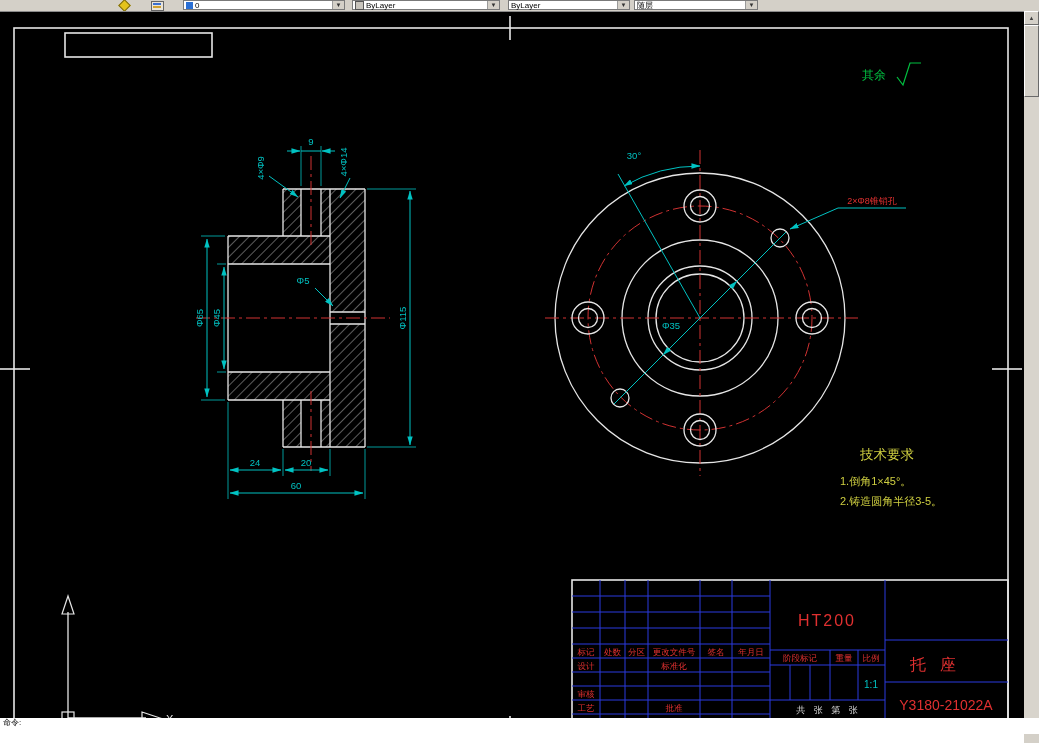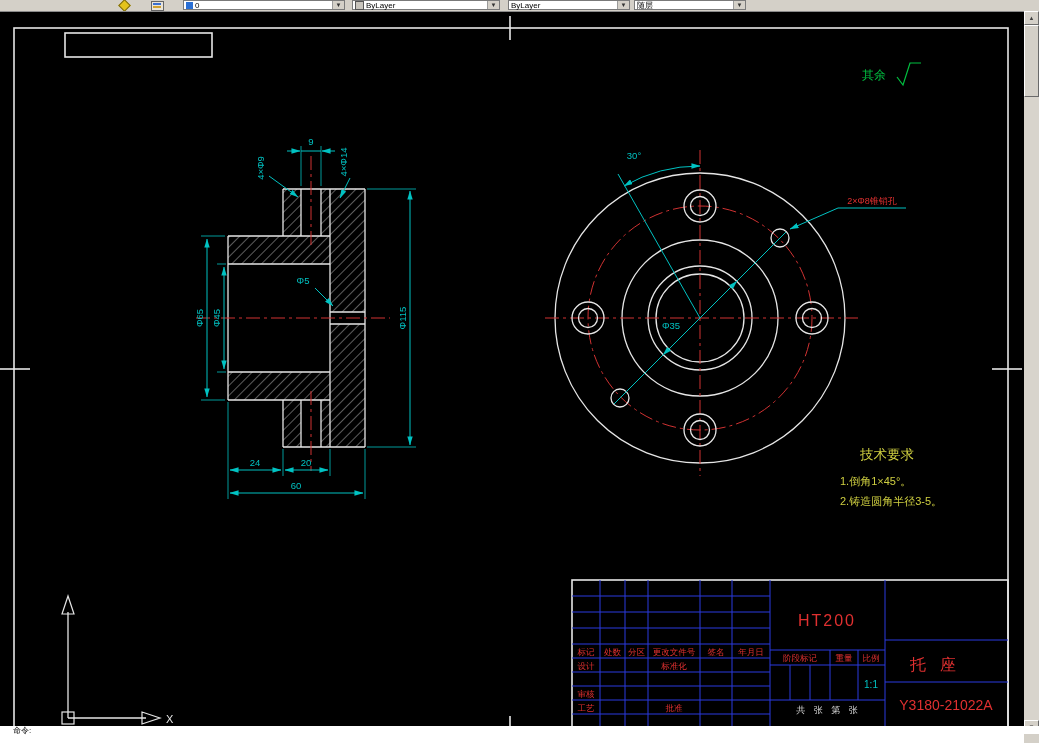--- a/index.html
+++ b/index.html
@@ -22,22 +22,22 @@
   .chip{width:7px;height:7px;background:#2a6fd4;margin-right:2px;flex:0 0 auto;}
   .chip2{width:7px;height:7px;background:#c8c4bc;border:1px solid #555;margin-right:2px;flex:0 0 auto;}
   
   .scrollbar{position:absolute;right:0;top:11px;width:15px;height:723px;background:#d8d4cc;z-index:3;}
   .sb-btn{position:absolute;left:0;width:15px;height:14px;background:#d4d0c8;border:1px solid;
           border-color:#fff #6a6a6a #6a6a6a #fff;font-size:6px;text-align:center;line-height:12px;
           color:#404040;box-sizing:border-box;}
   .sb-thumb{position:absolute;top:14px;left:0;width:15px;height:72px;background:#d4d0c8;border:1px solid;
           border-color:#fff #6a6a6a #6a6a6a #fff;box-sizing:border-box;}
   
-  .statusbar{position:absolute;bottom:0;left:0;width:1039px;height:17px;background:#ffffff;z-index:3;
-             font-size:8px;line-height:9px;color:#000;padding-left:13px;box-sizing:border-box;}
+  .statusbar{position:absolute;bottom:0;left:0;width:1039px;height:25px;background:#ffffff;z-index:3;
+             font-size:8px;line-height:9px;color:#000;padding-left:3px;box-sizing:border-box;}
   .sb-corner{position:absolute;right:0;bottom:0;width:15px;height:9px;background:#d4d0c8;z-index:4;}
   
   svg{position:absolute;top:0;left:0;z-index:1;}
   .ol{stroke:#e6e6e6;stroke-width:1.3;fill:none;}
   .wht{stroke:#e6e6e6;stroke-width:1.6;fill:none;}
   .cl{stroke:#d03232;stroke-width:1;fill:none;stroke-dasharray:14 4 3 4;}
   .dm{stroke:#00c2c2;stroke-width:1;fill:none;}
   .ext{stroke:#00c2c2;stroke-width:0.8;fill:none;}
   .blue{stroke:#2a3adf;stroke-width:1;fill:none;}
   text{font-family:"Liberation Sans","DejaVu Sans",sans-serif;}
@@ -277,21 +277,21 @@
   </div>
   <div class="combo" style="left:352px;width:148px;">
     <span class="chip2"></span>
     <span>ByLayer</span>
     <span class="dd">▼</span>
   </div>
   <div class="combo" style="left:508px;width:122px;">
     <span>ByLayer</span>
     <span class="dd">▼</span>
   </div>
-  <div class="combo" style="left:634px;width:112px;gap:28px;">
+  <div class="combo" style="left:634px;width:124px;gap:28px;">
     <span>随层</span>
     <span class="dd">▼</span>
   </div>
 </div>
 
 <div class="scrollbar">
   <div class="sb-btn" style="top:0;">▲</div>
   <div class="sb-thumb"></div>
   <div class="sb-btn" style="bottom:0;">▼</div>
 </div>

